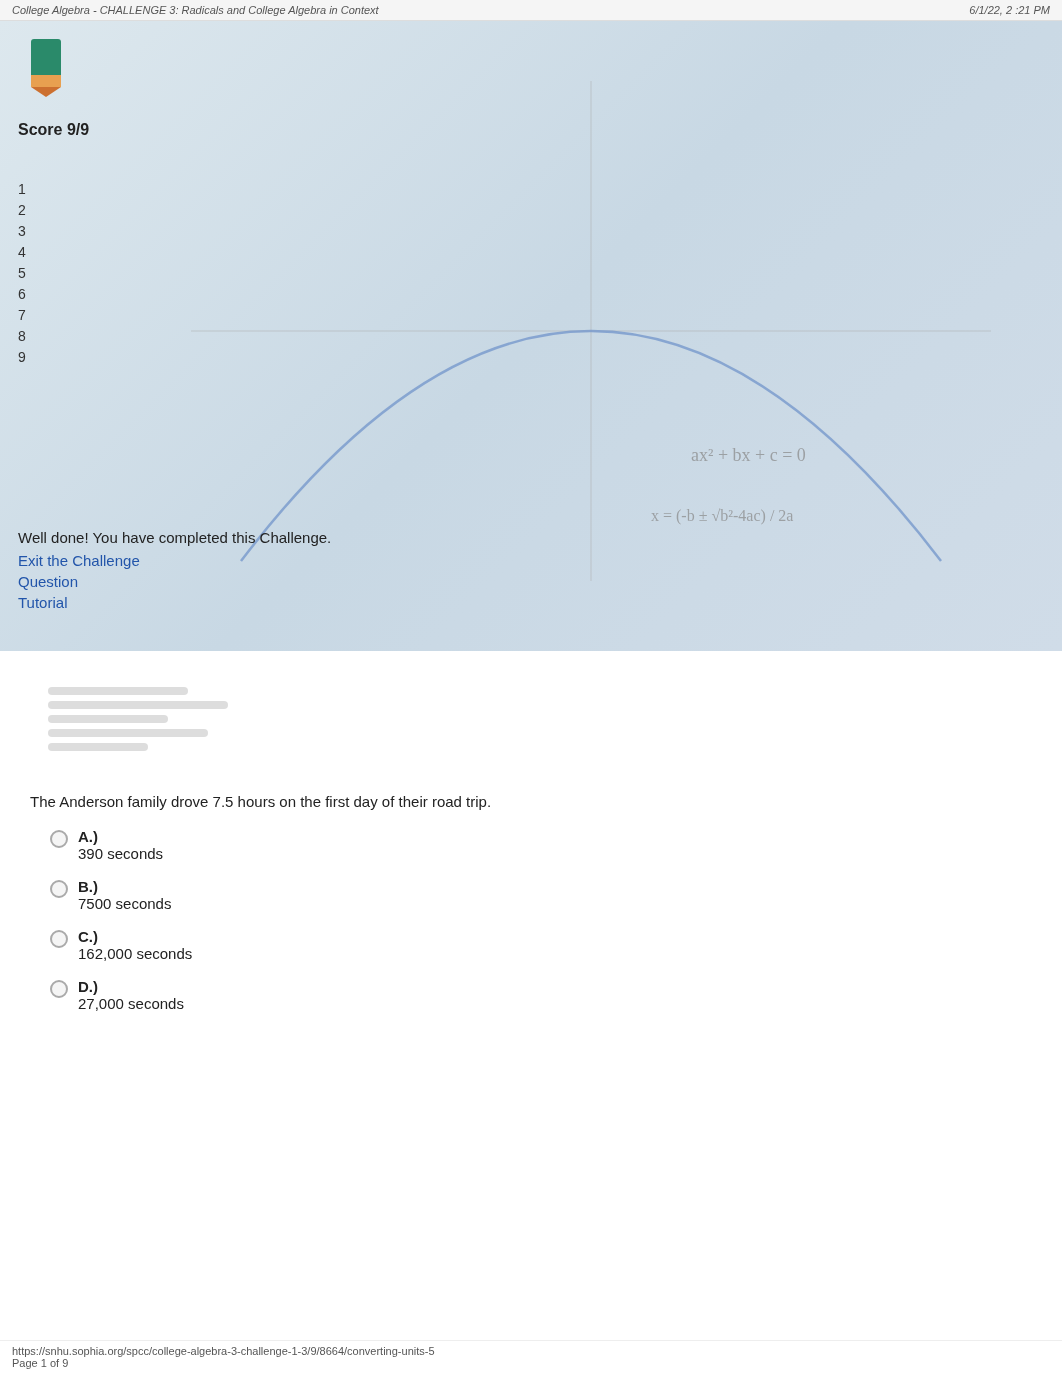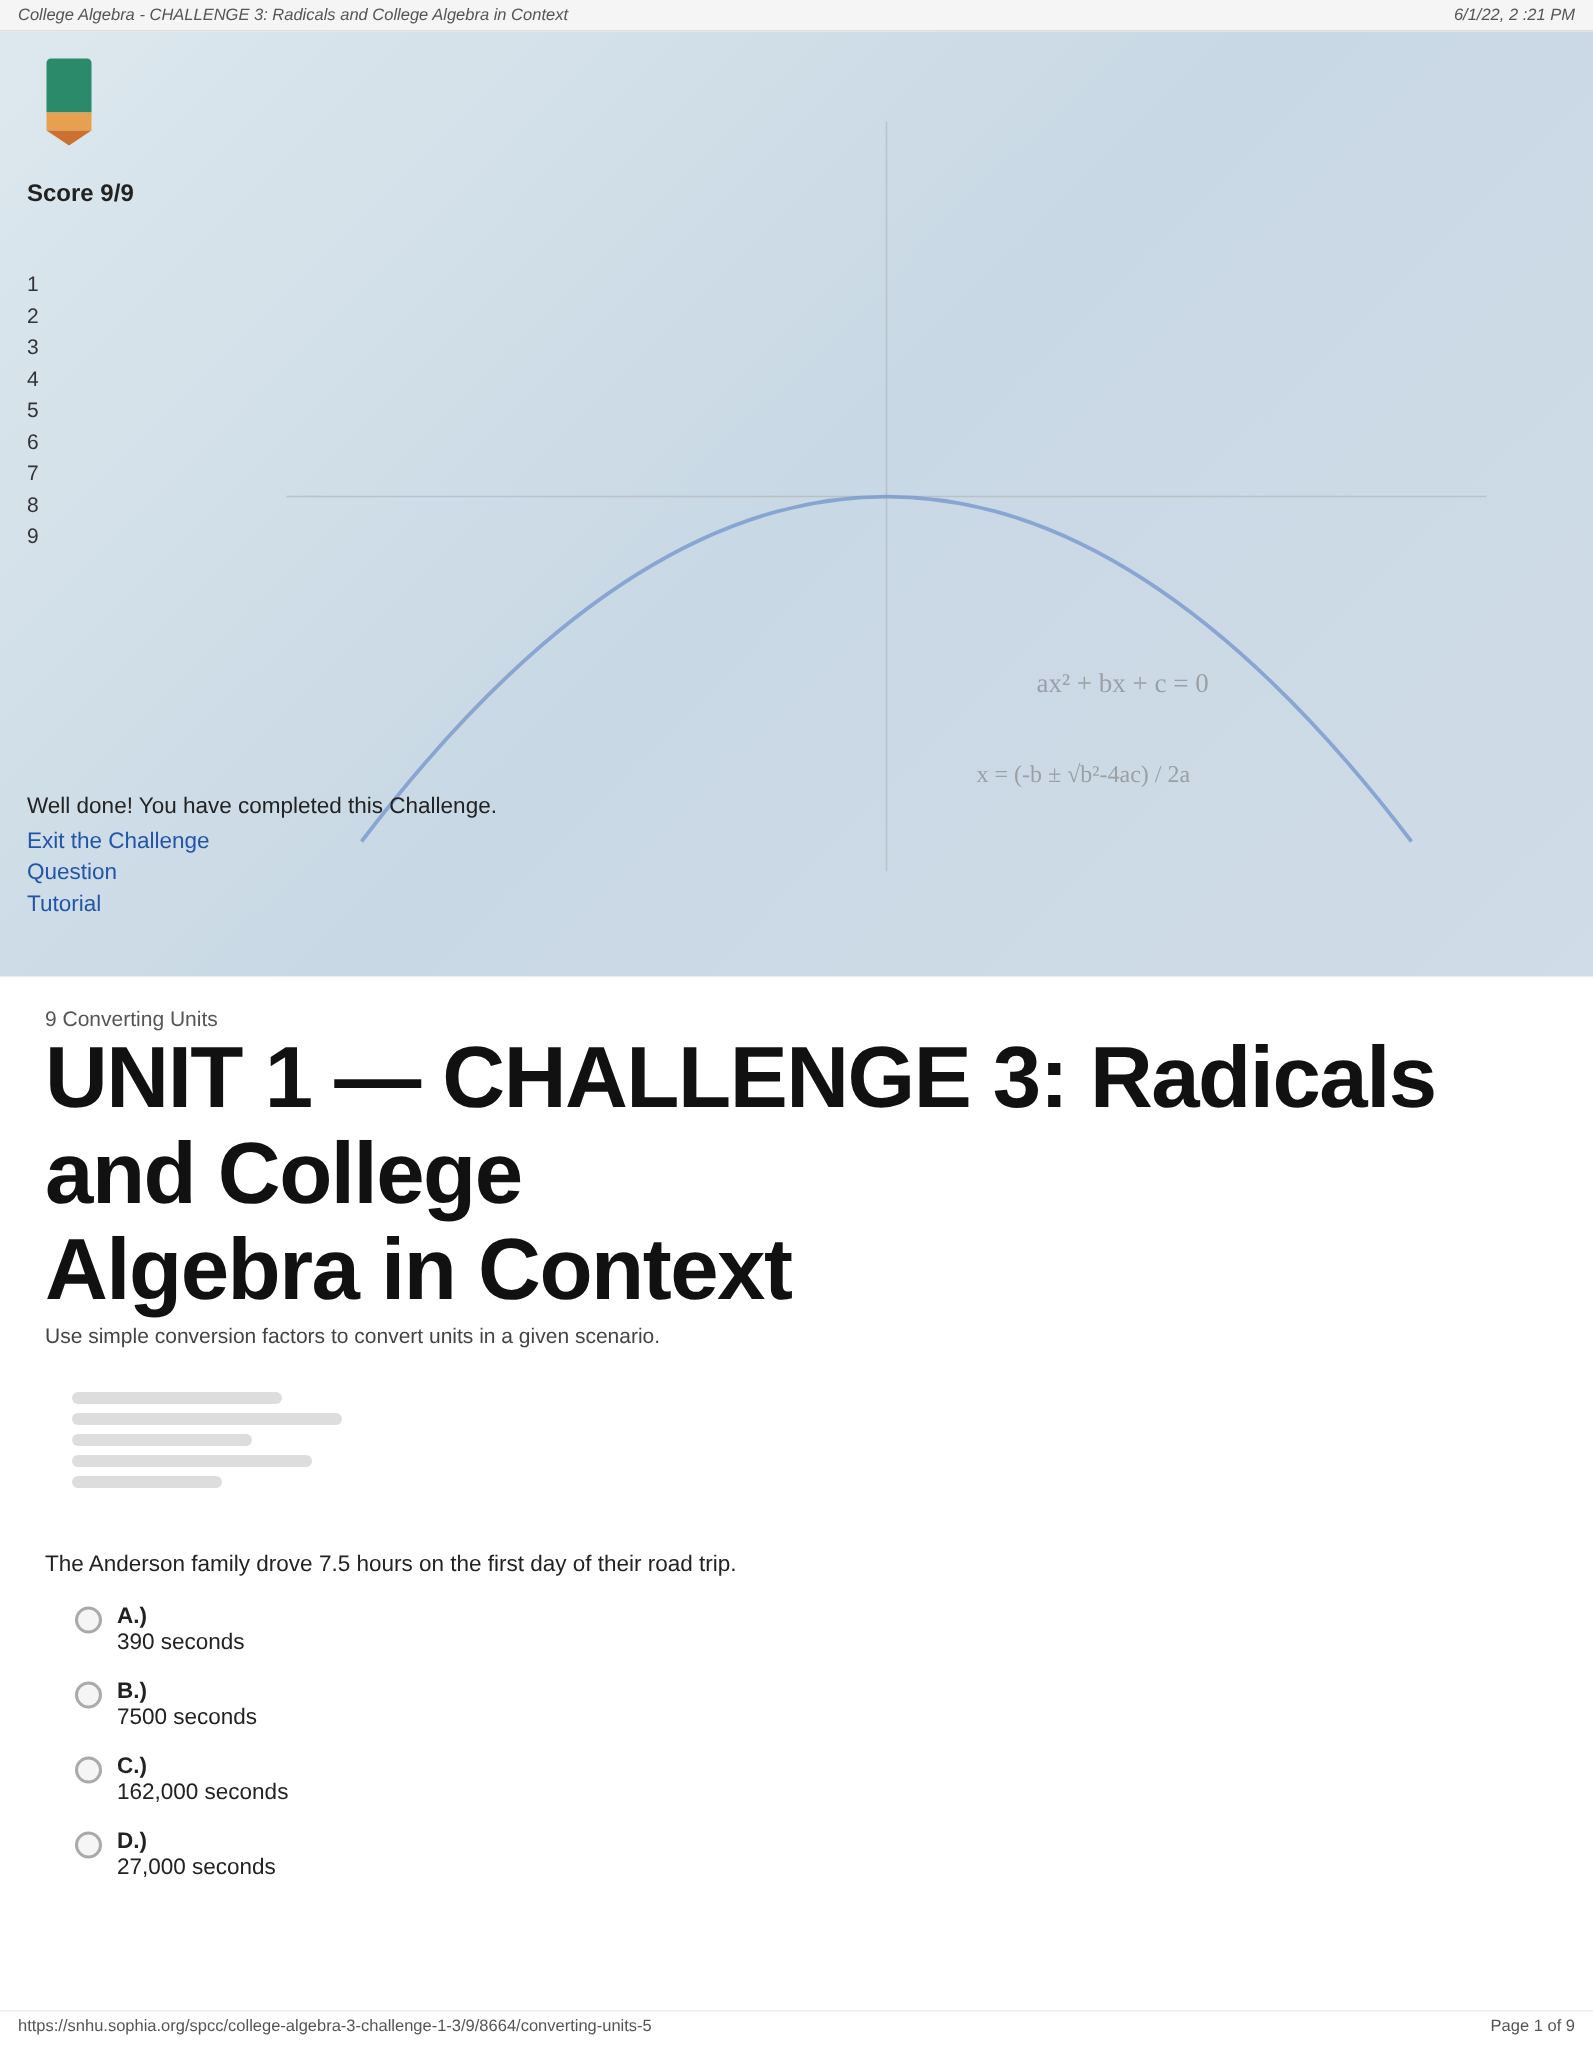--- a/index.html
+++ b/index.html
@@ -241,30 +241,31 @@
       color: #222;
     }
     .choice-value {
       font-size: 15px;
       color: #222;
     }
 
     
     .page-footer {
       position: fixed;
-      bottom: 16px;
+      bottom: 4px;
       left: 0;
       right: 0;
       display: flex;
       justify-content: space-between;
       padding: 4px 12px;
       font-size: 11px;
       color: #555;
       background: #fff;
       border-top: 1px solid #eee;
+      flex-direction: column;
     }
   </style>
 </head>
 <body>
 
 <div class="browser-bar">
   <span>College Algebra - CHALLENGE 3: Radicals and College Algebra in Context</span>
   <span>6/1/22, 2 :21 PM</span>
 </div>
 
@@ -315,28 +316,20 @@
 
     <div class="challenge-links">
       <a class="challenge-link">Exit the Challenge</a>
       <a class="challenge-link">Question</a>
       <a class="challenge-link">Tutorial</a>
     </div>
   </div>
 
   <div class="main-content">
 
-    <div class="title-section">
-      <div class="unit-label">9     Converting Units</div>
-      <div class="big-title">
-        <span>UNIT 1 — CHALLENGE 3: Radicals and College</span><br>
-        <span>Algebra in Context</span>
-      </div>
-      <div class="subtitle-text">Use simple conversion factors to convert units in a given scenario.</div>
-    </div>
 
     <div class="bullet-list">
       <div class="bullet-item"></div>
       <div class="bullet-item"></div>
       <div class="bullet-item"></div>
       <div class="bullet-item"></div>
       <div class="bullet-item"></div>
     </div>
 
     <div class="question-block">

